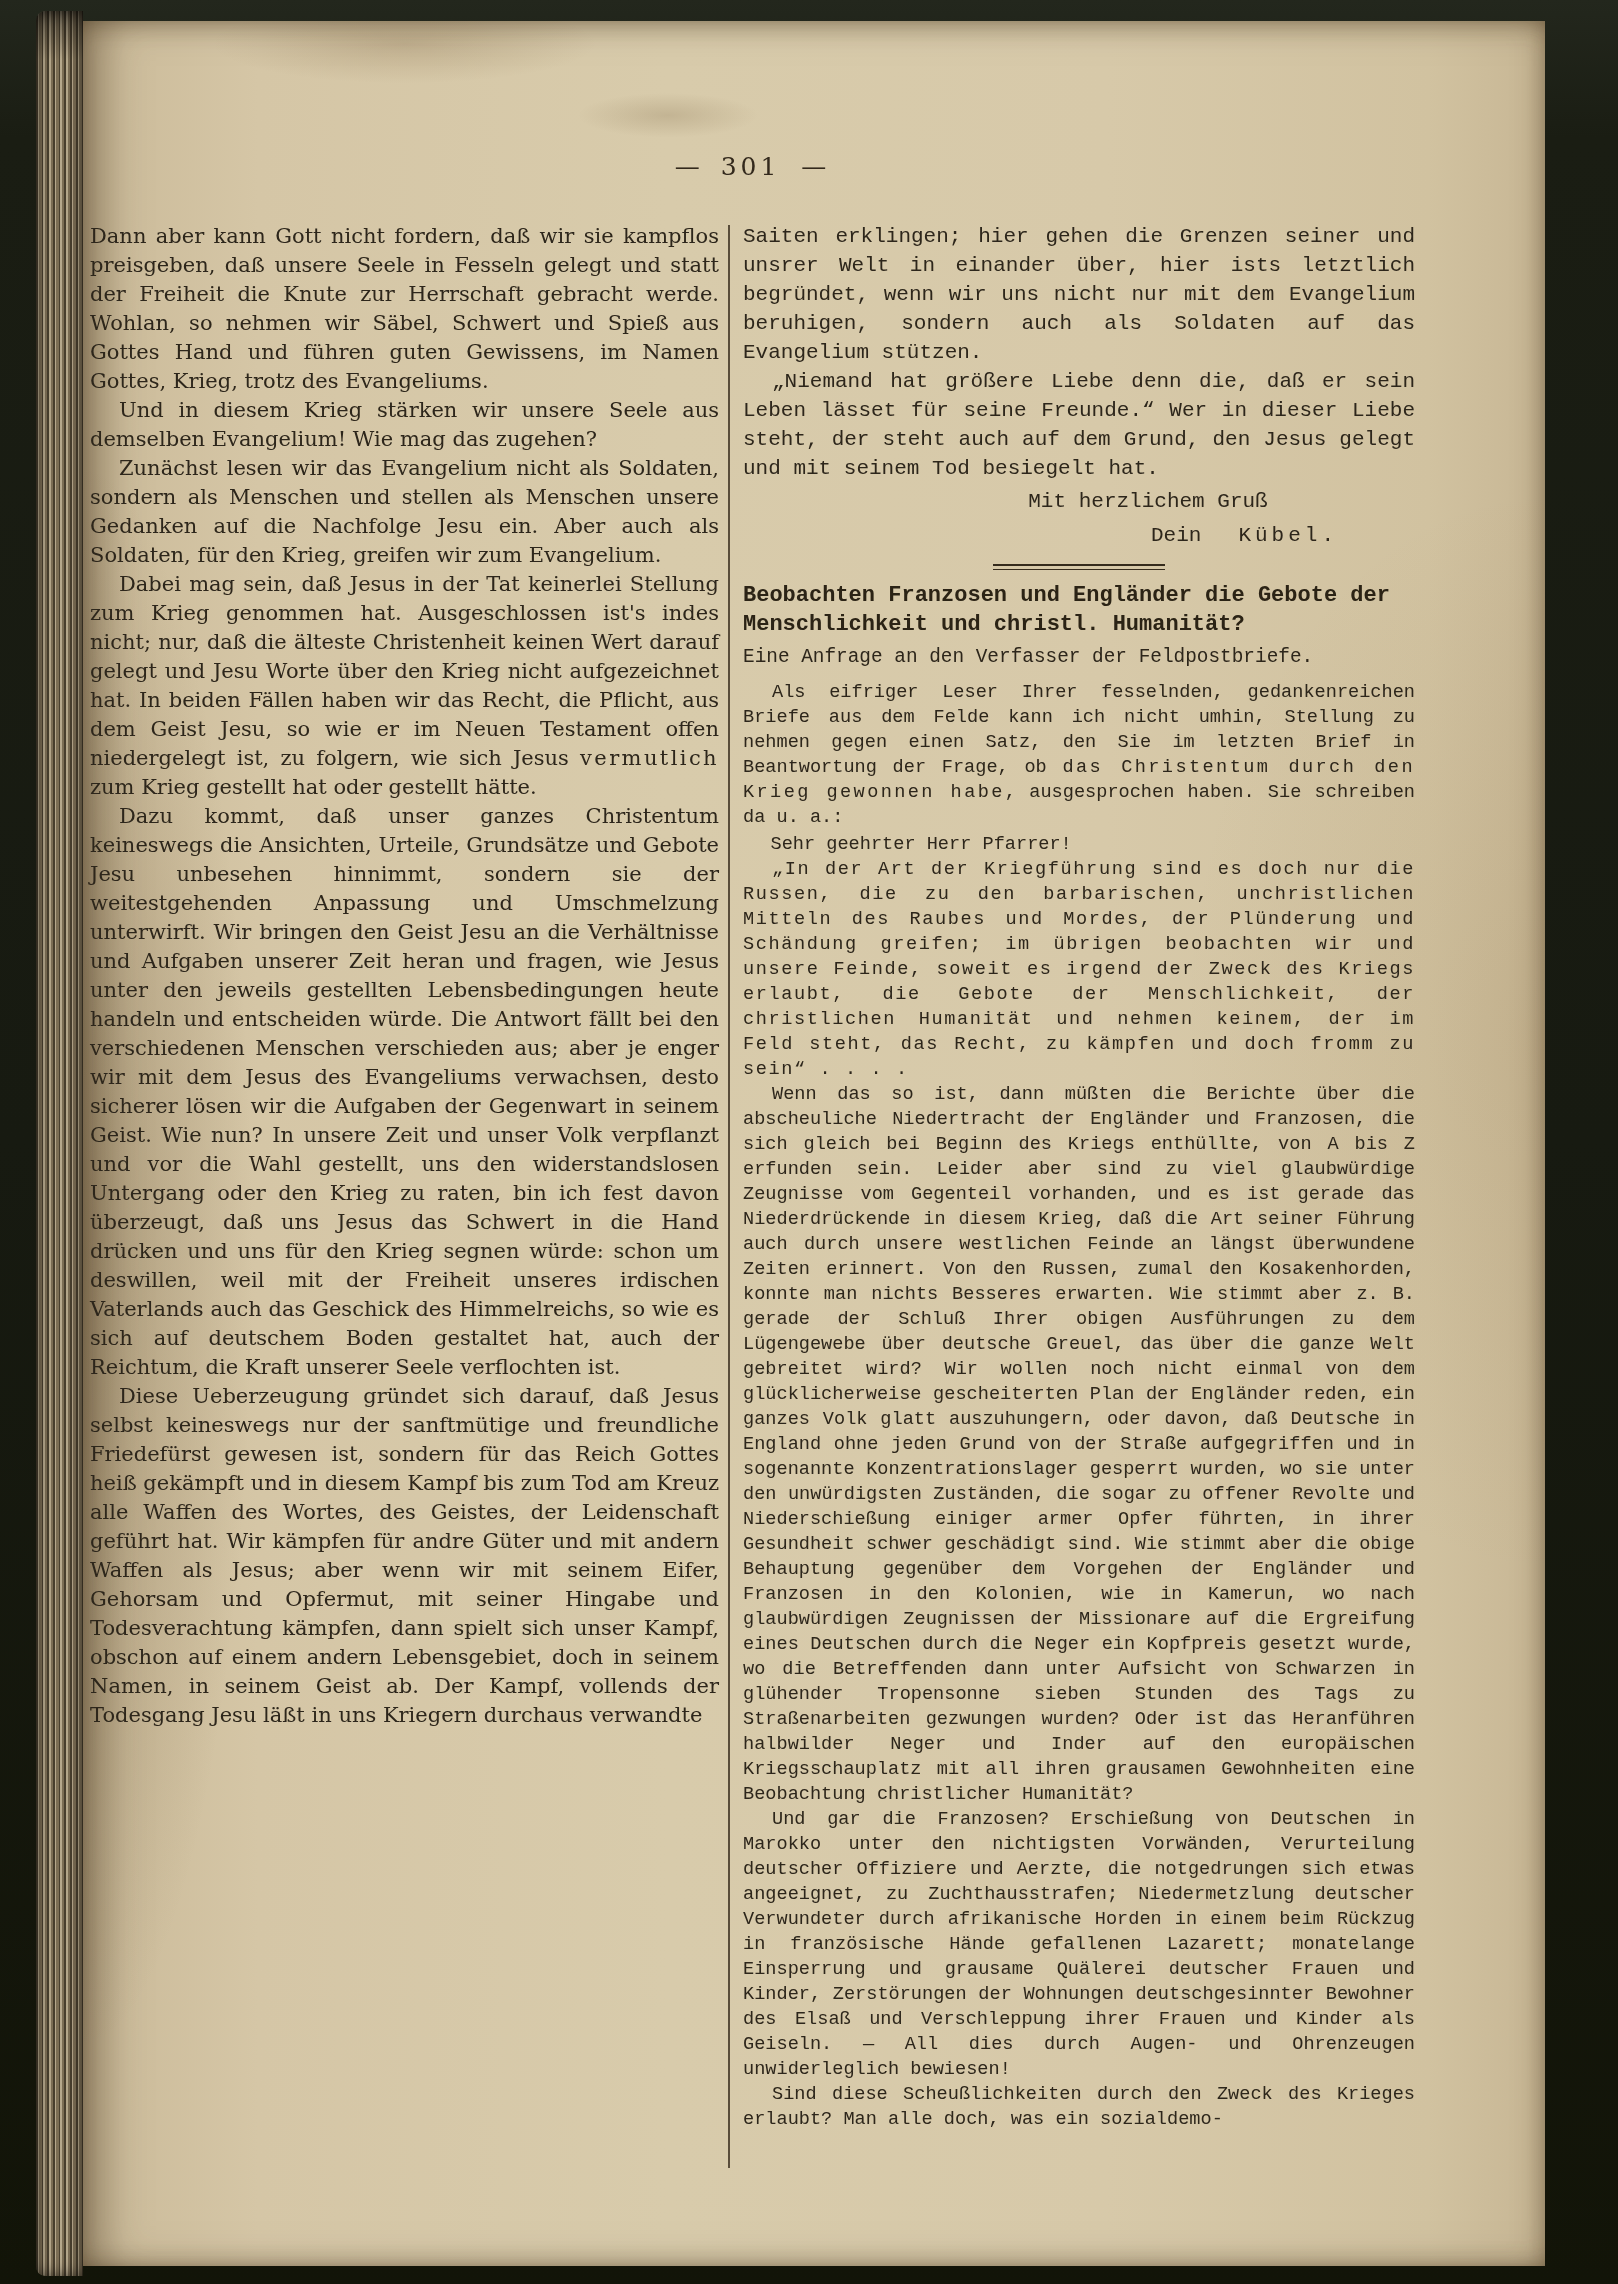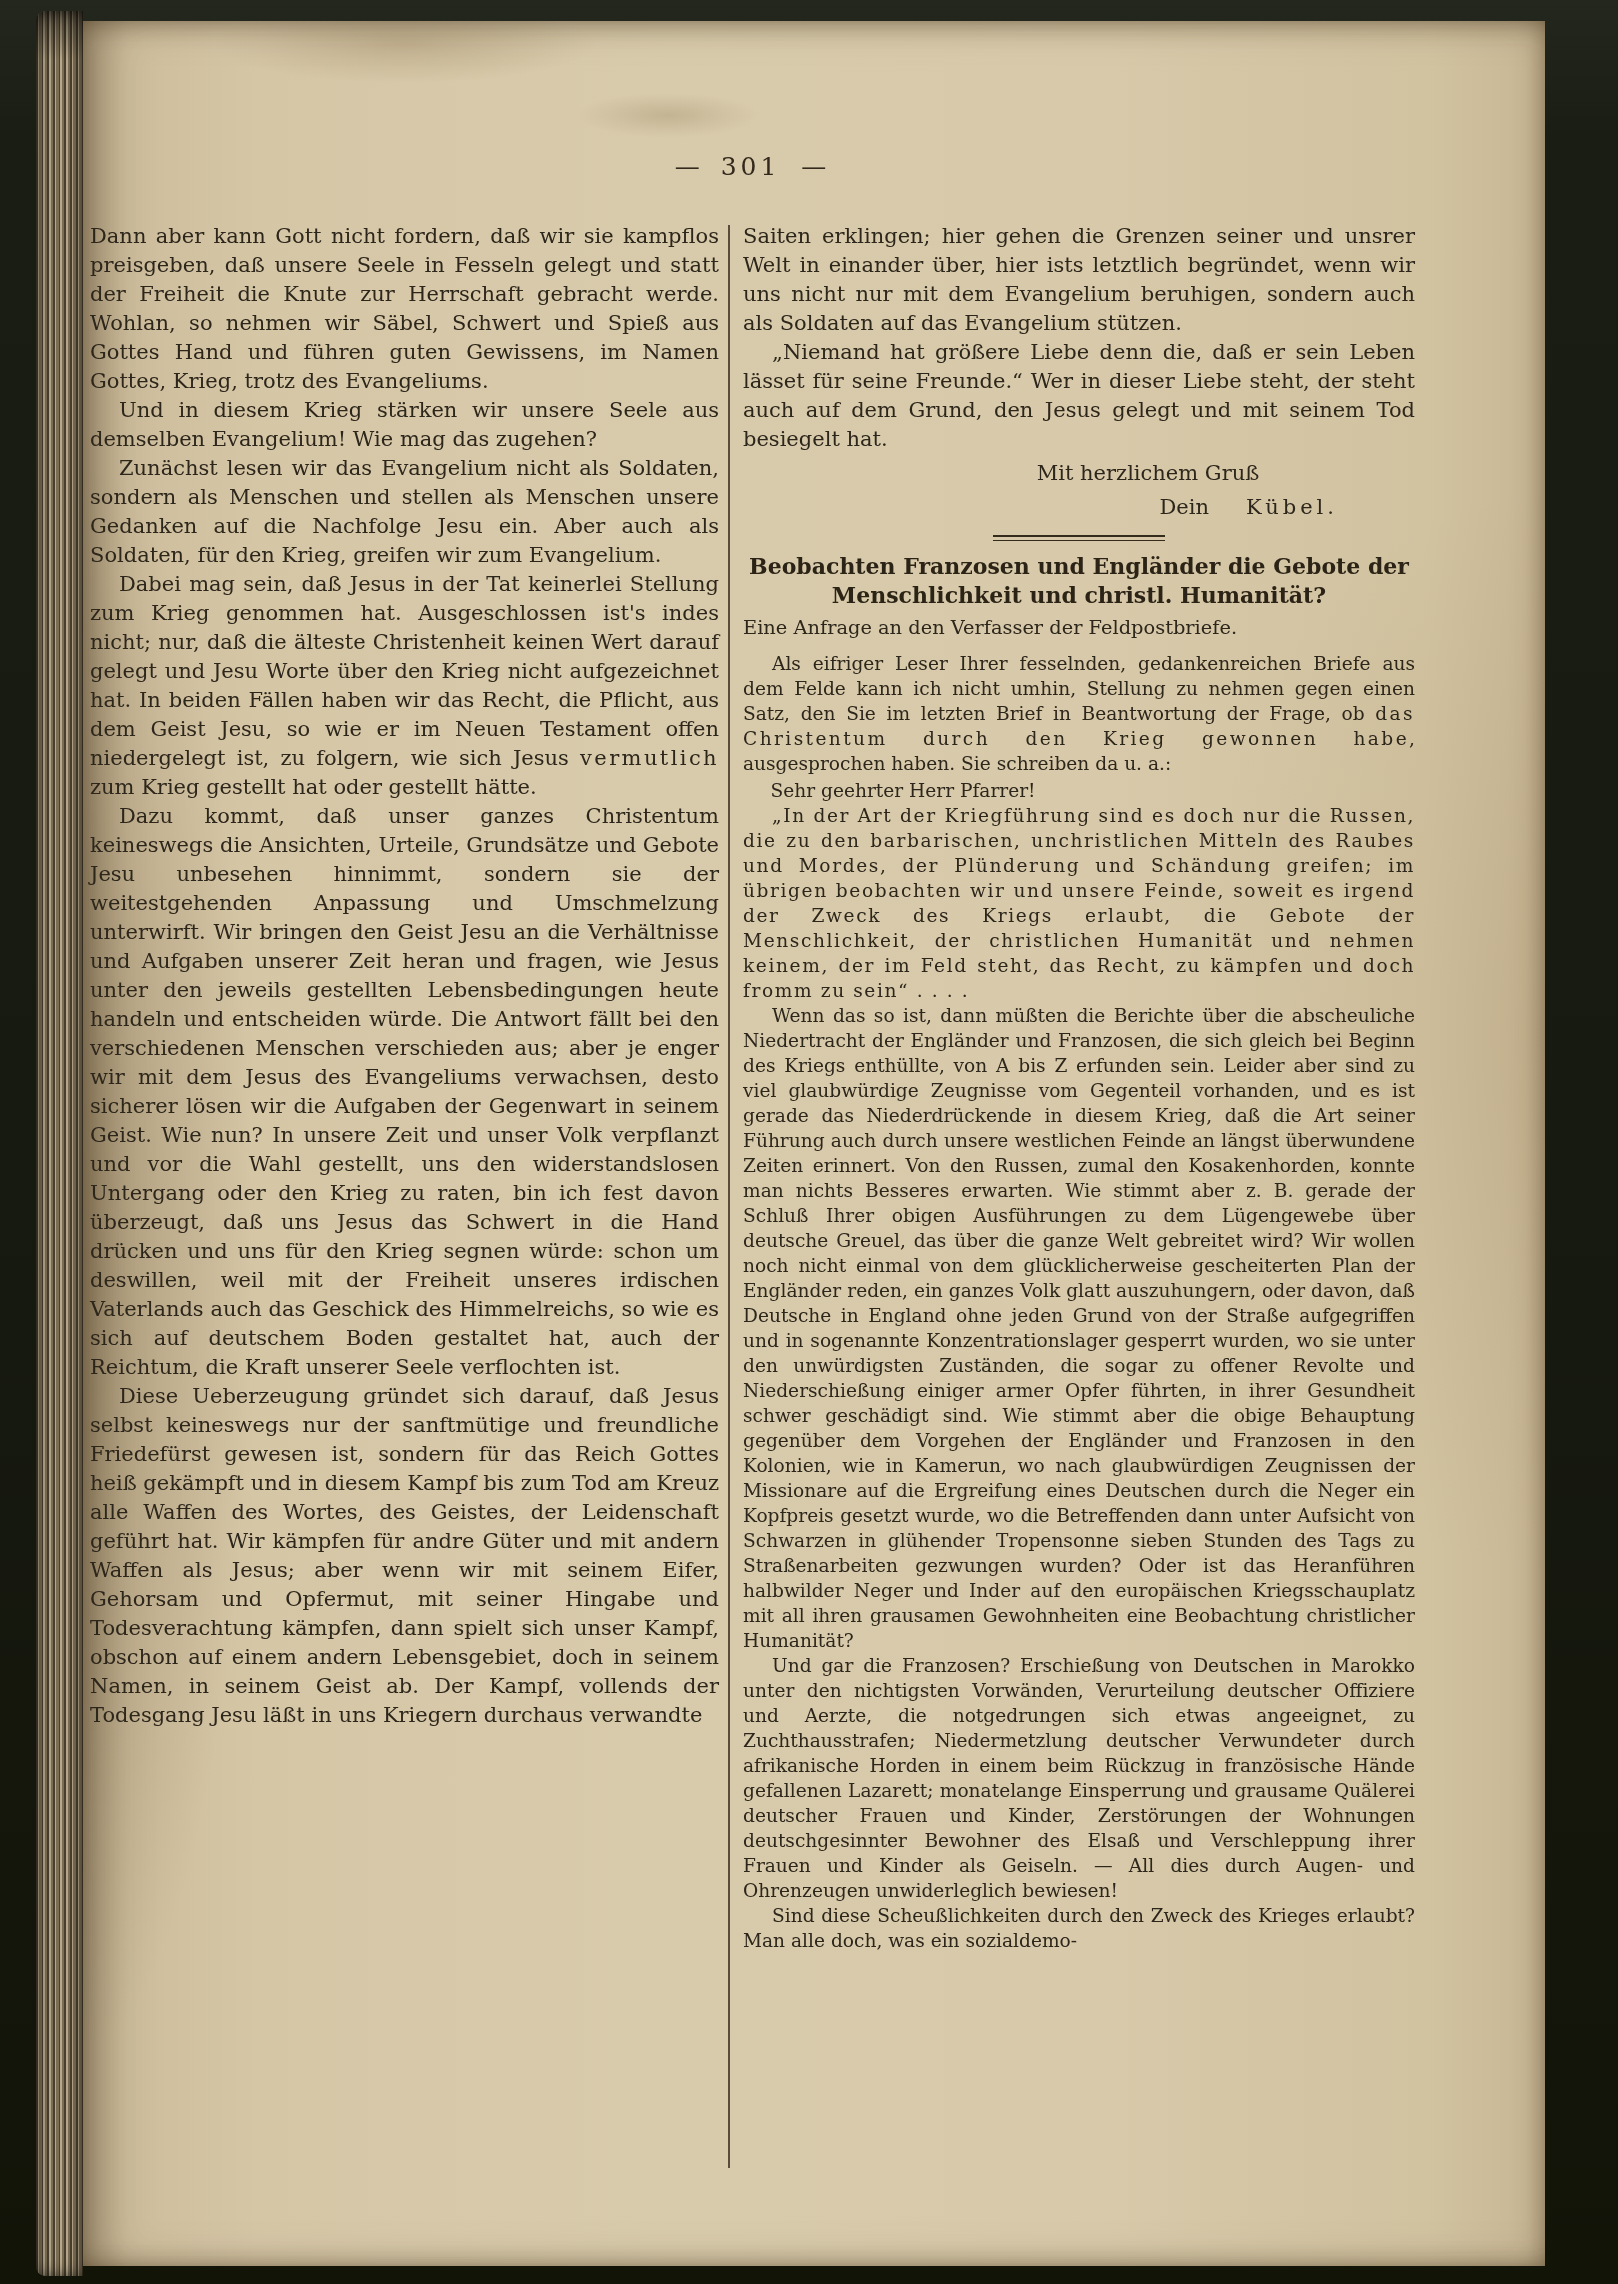--- a/index.html
+++ b/index.html
@@ -40,21 +40,21 @@
       inset 0 -11.3px 24px -13px rgba(60,42,20,0.35);
   }
   .page-number {
     position:absolute; top:131px; left:0; width:1335px;
     text-align:center; font-size:25px; color:#33291c;
   }
   .page-number .num { margin:4px 21px; letter-spacing:4px; }
 
   .col { position:absolute; top:201px; }
   .col-left  { left:7px;  width:629px; }
-  .col-right { left:660px; width:672px; }
+  .col-right { left:660px; width:672px;font-family:Liberation Mono, monospace; }
   .divider {
     position:absolute; left:645px; top:204px; width:1.6px; height:1943px;
     background:rgba(52,41,26,0.78);
   }
 
   .para { margin:0; text-align:justify; font-size:21px; line-height:29px; }
   .indent { text-indent:29px; }
   .sperr { letter-spacing:2.4px; }
 
   .closing-greeting {
@@ -66,21 +66,21 @@
     text-align:right; font-size:21px; line-height:34px;
   }
   .closing-sig .name { margin-left:37px; letter-spacing:4px; }
 
   .rule-double {
     width:172px; height:3.2px; margin:11.3px auto 6.5px;
     border-top:2.4px solid #352b1c; border-bottom:1.6px solid #352b1c;
   }
 
   .article-title {
-    margin:11.3px 0 4.9px; text-align:center;
+    margin:11.3px 0 4.9px; text-align:left;
     font-weight:bold; font-size:22px; line-height:29px; color:#2b2315;
   }
   .article-subtitle { margin:4.9px 0 9.7px; text-align:left; font-size:19.4px; line-height:26px; }
   .small { font-size:18.6px; line-height:25px; }
   .salutation { margin:1.6px 0 0; text-indent:27.5px; text-align:left; }
   .quote-block { letter-spacing:1.6px; }
 </style>
 </head>
 <body>
 

